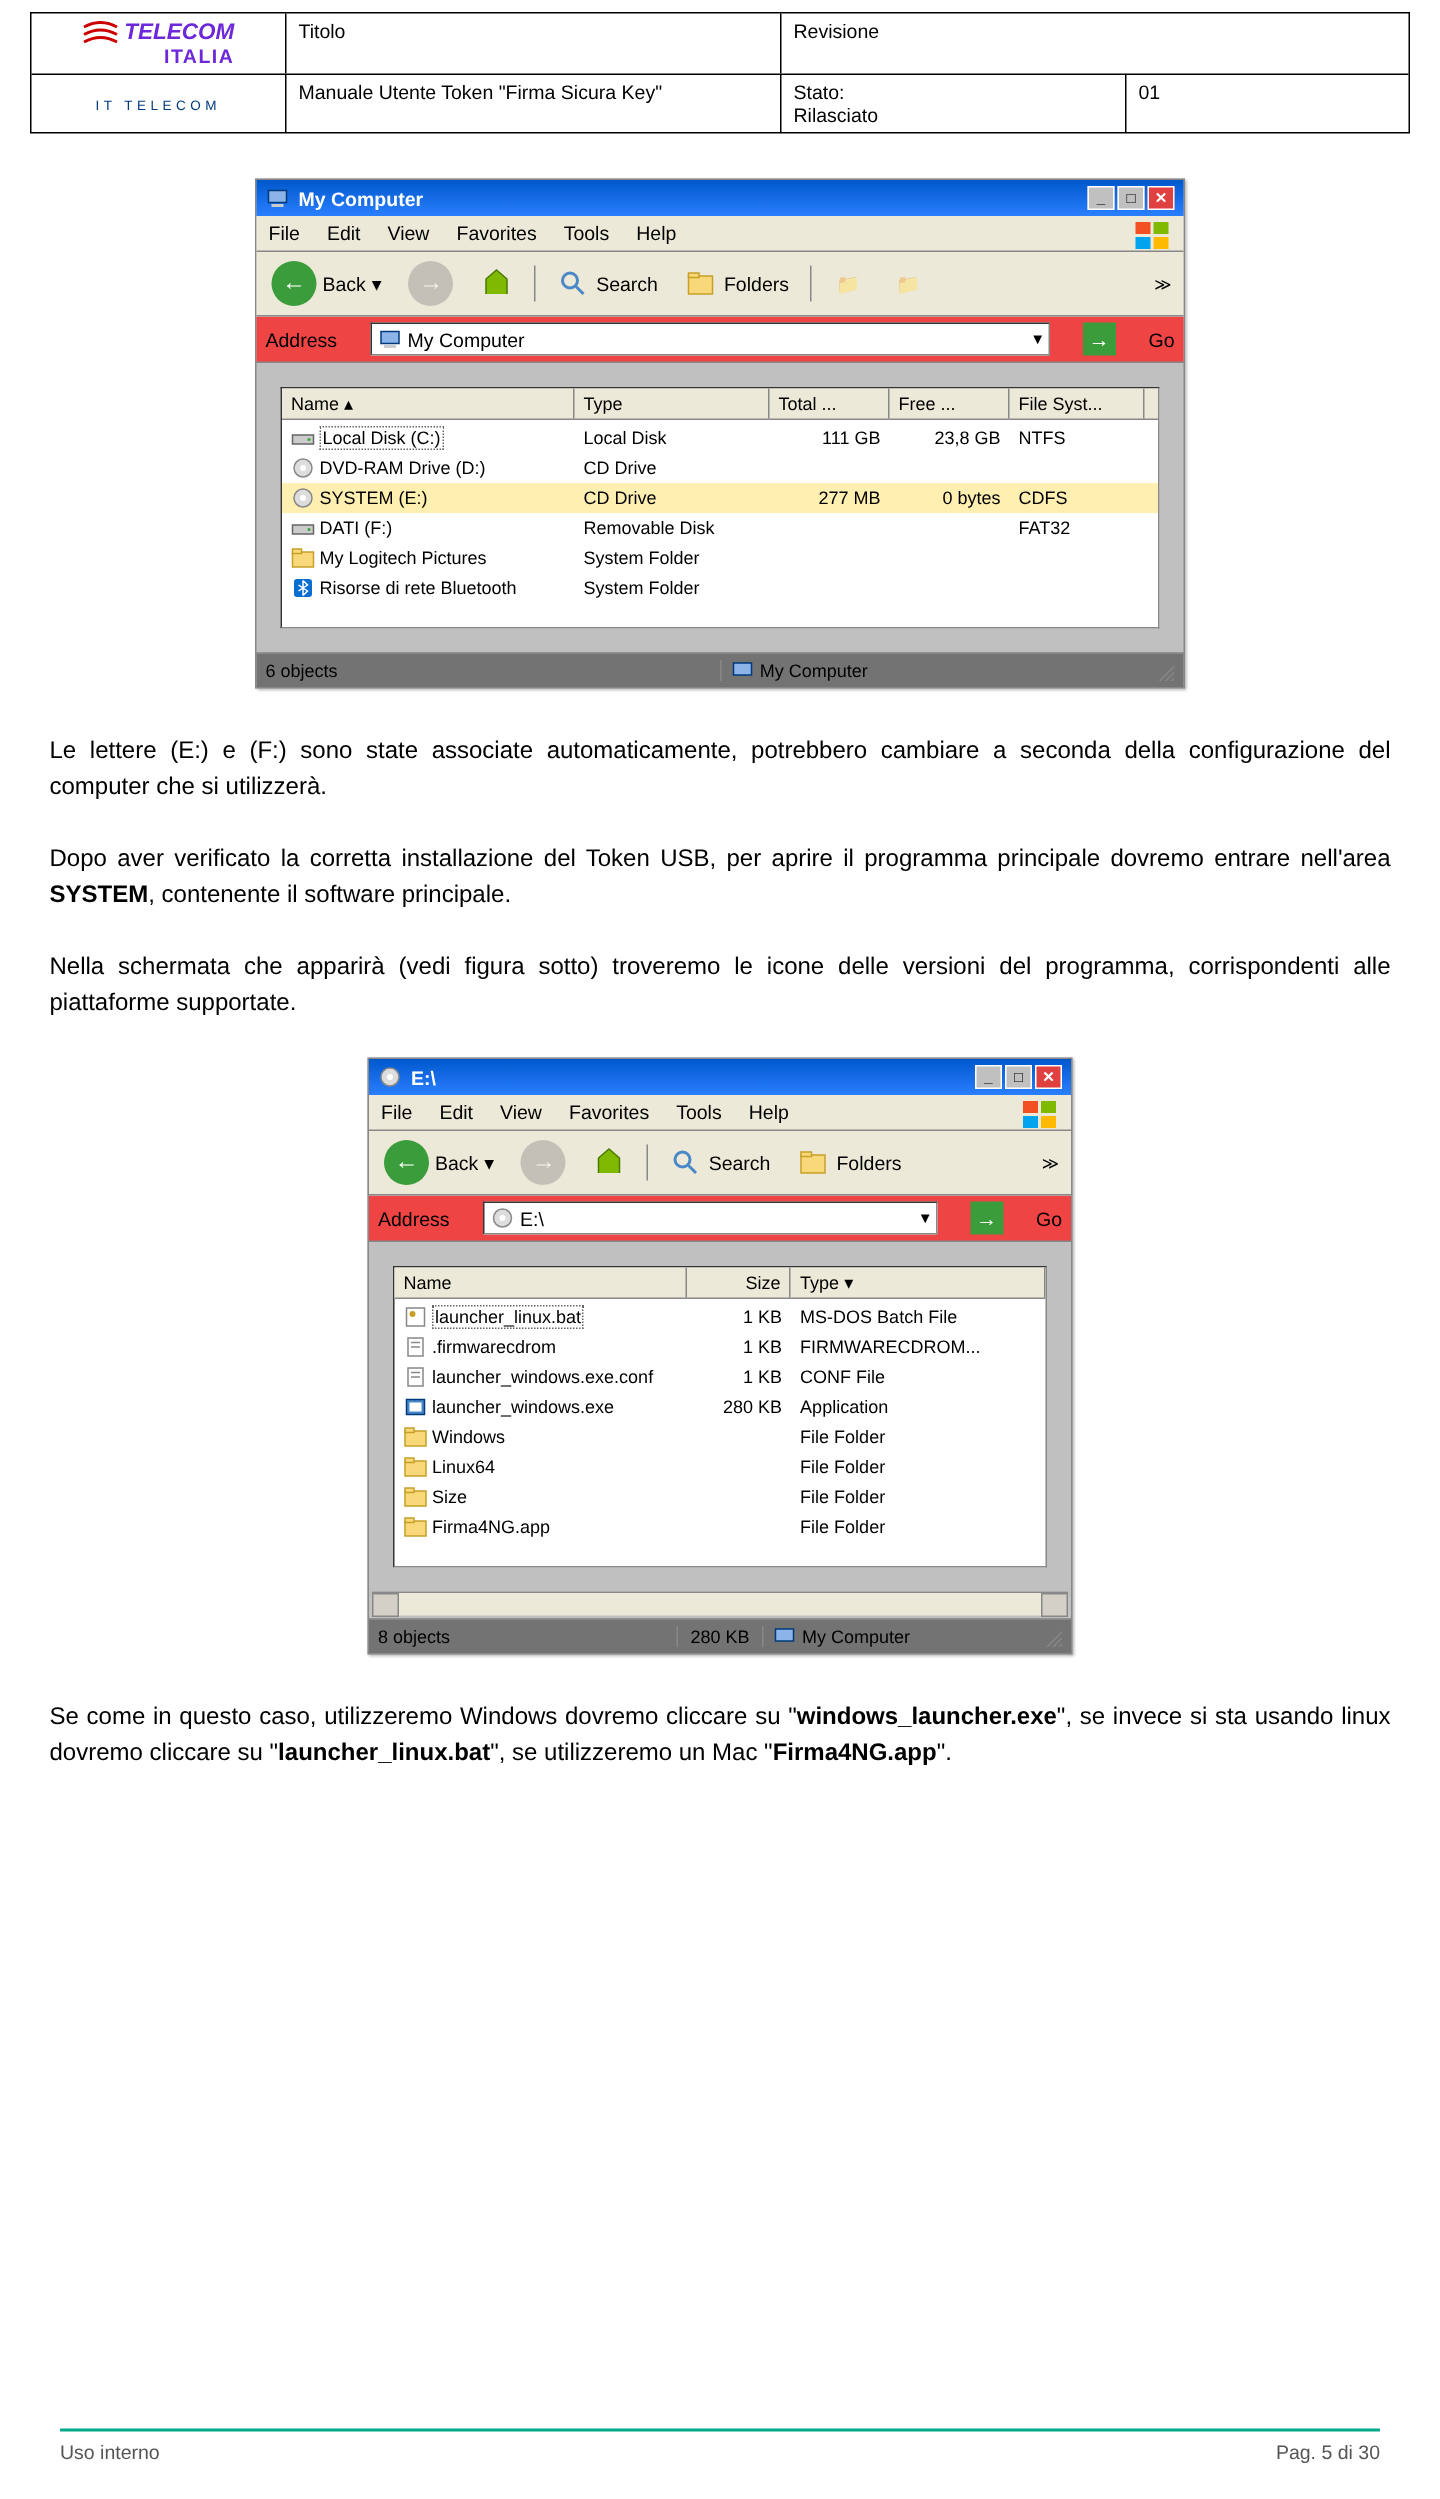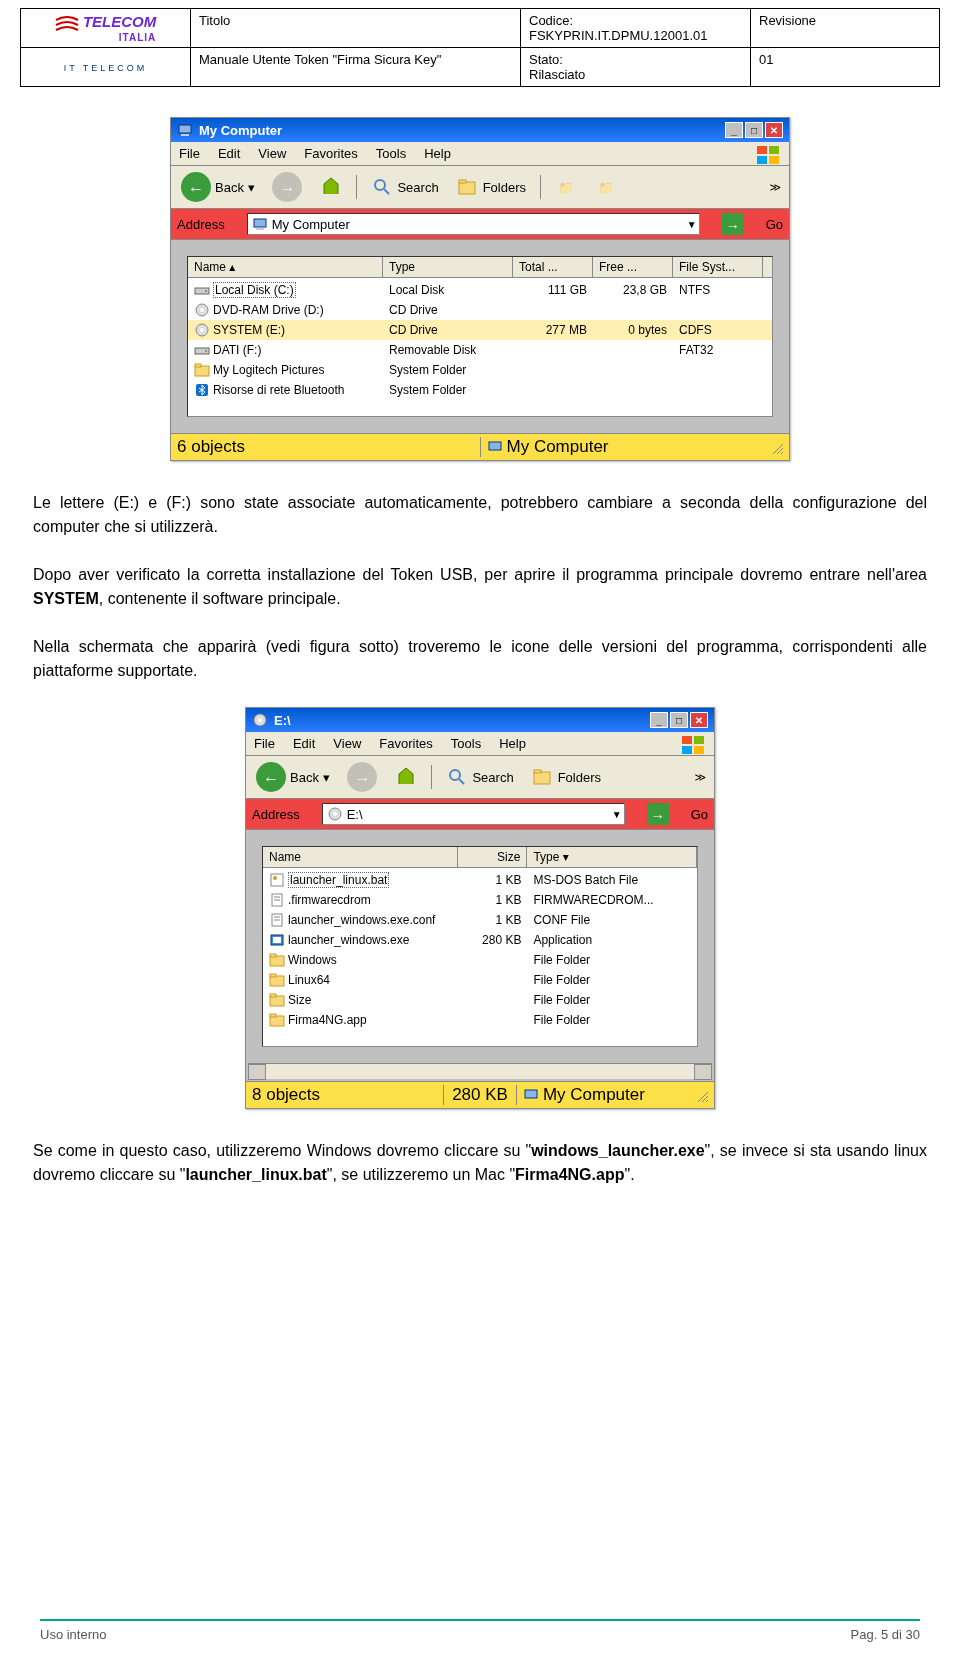--- a/index.html
+++ b/index.html
@@ -43,49 +43,45 @@
 .lv-body{padding:2px 0 16px}
 .lv-row{display:flex;padding:1px 0}
 .lv-cell{padding:1px 6px;font-size:12px;white-space:nowrap;overflow:hidden;display:flex;align-items:center;gap:3px}
 .ico{width:16px;height:16px;display:inline-flex;align-items:center;justify-content:center;flex-shrink:0}
 .dotted{border:1px dotted #666;padding:0 1px}
 .hl{background:#ffefb0}
 .scroll-h{background:#ece9d8;height:16px;border-top:1px solid #888;position:relative;margin:0 2px 2px}
 .scroll-h::before,.scroll-h::after{content:"";position:absolute;width:16px;height:14px;background:#d4d0c8;border:1px solid #888;top:0}
 .scroll-h::before{left:0}
 .scroll-h::after{right:0}
-.statusbar{background:#fde047;border-top:1px solid #888;padding:3px 6px;display:flex;align-items:center;font-size:17px}
+.statusbar{background:#737373;border-top:1px solid #888;padding:3px 6px;display:flex;align-items:center;font-size:12px}
 .status-l{flex:1;border-right:1px solid #888;padding-right:6px}
 .status-m{padding:0 8px;border-right:1px solid #888}
 .status-r{display:flex;align-items:center;gap:4px;padding-left:6px;flex:1}
 .grip{margin-left:auto;width:14px;height:14px}
 .para{margin:24px 0;text-align:justify;line-height:1.5;font-size:16px}
 .footer{position:absolute;bottom:24px;left:40px;right:40px;border-top:2px solid #00aa88;padding-top:6px;display:flex;justify-content:space-between;font-size:13px;color:#555}
 </style>
 </head>
 <body>
 
 <div class="hdr">
   <div class="hdr-r">
     <div class="hdr-c logo-c" style="border-bottom:none" rowspan="2">
       <div class="logo">
         <svg width="24" height="16" viewBox="0 0 24 16">
             <path d="M1 4 Q12 -2 23 4" stroke="#c00" stroke-width="2" fill="none"></path>
             <path d="M1 9 Q12 3 23 9" stroke="#c00" stroke-width="2" fill="none"></path>
             <path d="M1 14 Q12 8 23 14" stroke="#c00" stroke-width="2" fill="none"></path>
           </svg>
         <span>TELECOM</span>
-        <div style="font-size:10px;text-align:right;font-style:normal;letter-spacing:1px">ITALIA</div>
+        <div style="font-size:13px;text-align:right;font-style:normal;letter-spacing:1px">ITALIA</div>
       </div>
     </div>
     <div class="hdr-c title-c">Titolo</div>
-    <div class="hdr-c code-c">
-      <span>Codice:</span><br>
-      <span>FSKYPRIN.IT.DPMU.12001.01</span>
-    </div>
     <div class="hdr-c rev-c">Revisione</div>
   </div>
   <div class="hdr-r hdr-r2">
     <div class="hdr-c logo-c">
         <div class="it">IT TELECOM</div>
       </div>
     <div class="hdr-c title-c">Manuale Utente Token "Firma Sicura Key"</div>
     <div class="hdr-c code-c">
       <span>Stato:</span><br>
       <span>Rilasciato</span>

